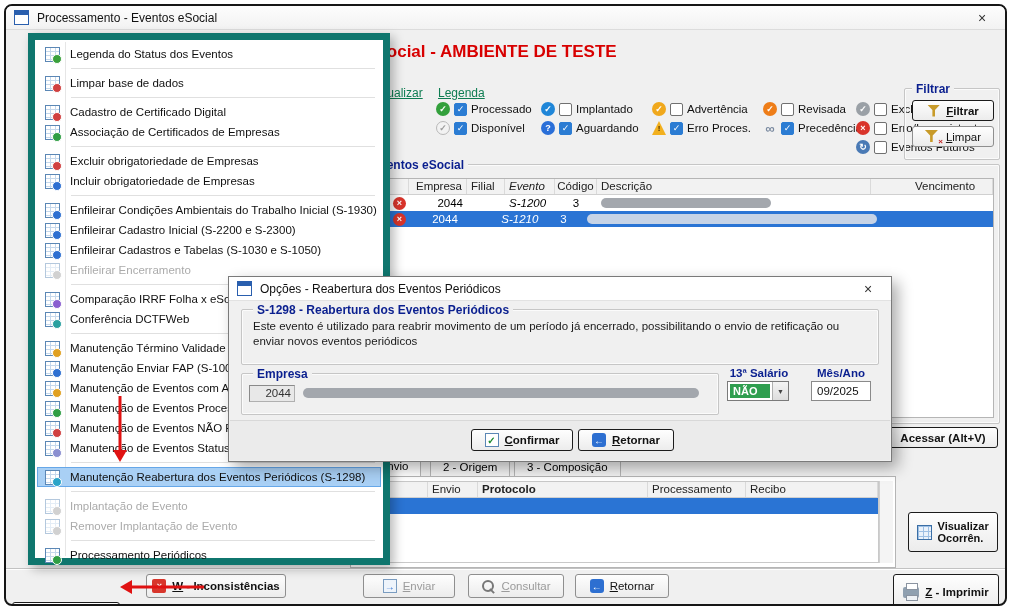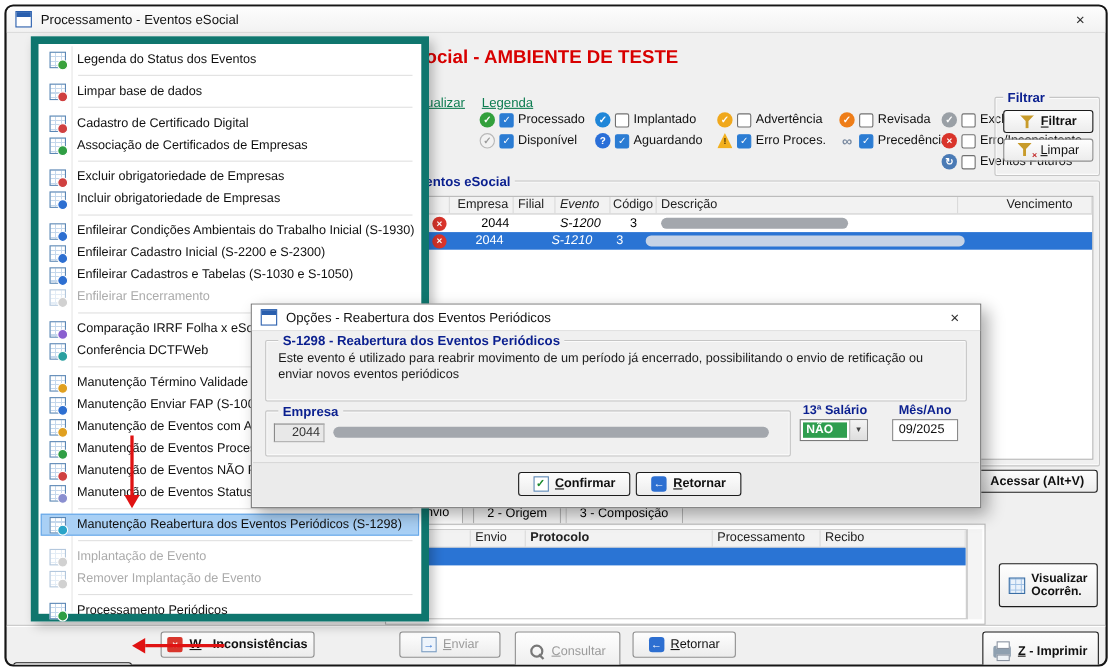--- a/index.html
+++ b/index.html
@@ -308,21 +308,21 @@
     <span class="lab bold accel">Y - OPÇÕES</span>
   </div>
   <div class="btn" style="left:140px;top:568px;width:140px;height:24px;z-index:16">
     <span class="redx-ico">×</span>
     <span class="lab bold accel">W - Inconsistências</span>
   </div>
   <div class="btn disabled" style="left:357px;top:568px;width:92px;height:24px;z-index:16">
     <span class="send-ico">→</span>
     <span class="lab accel">Enviar</span>
   </div>
-  <div class="btn disabled" style="left:462px;top:568px;width:96px;height:36px;z-index:16">
+  <div class="btn disabled" style="left:462px;top:568px;width:96px;height:24px;z-index:16">
     <span class="mag"></span>
     <span class="lab accel">Consultar</span>
   </div>
   <div class="btn" style="left:569px;top:568px;width:94px;height:24px;z-index:16">
     <span class="back-ico">←</span>
     <span class="lab accel">Retornar</span>
   </div>
   <div class="btn strong" style="left:887px;top:568px;width:106px;height:36px;z-index:16">
     <span class="printer"></span>
     <span class="lab bold accel">Z - Imprimir</span>

